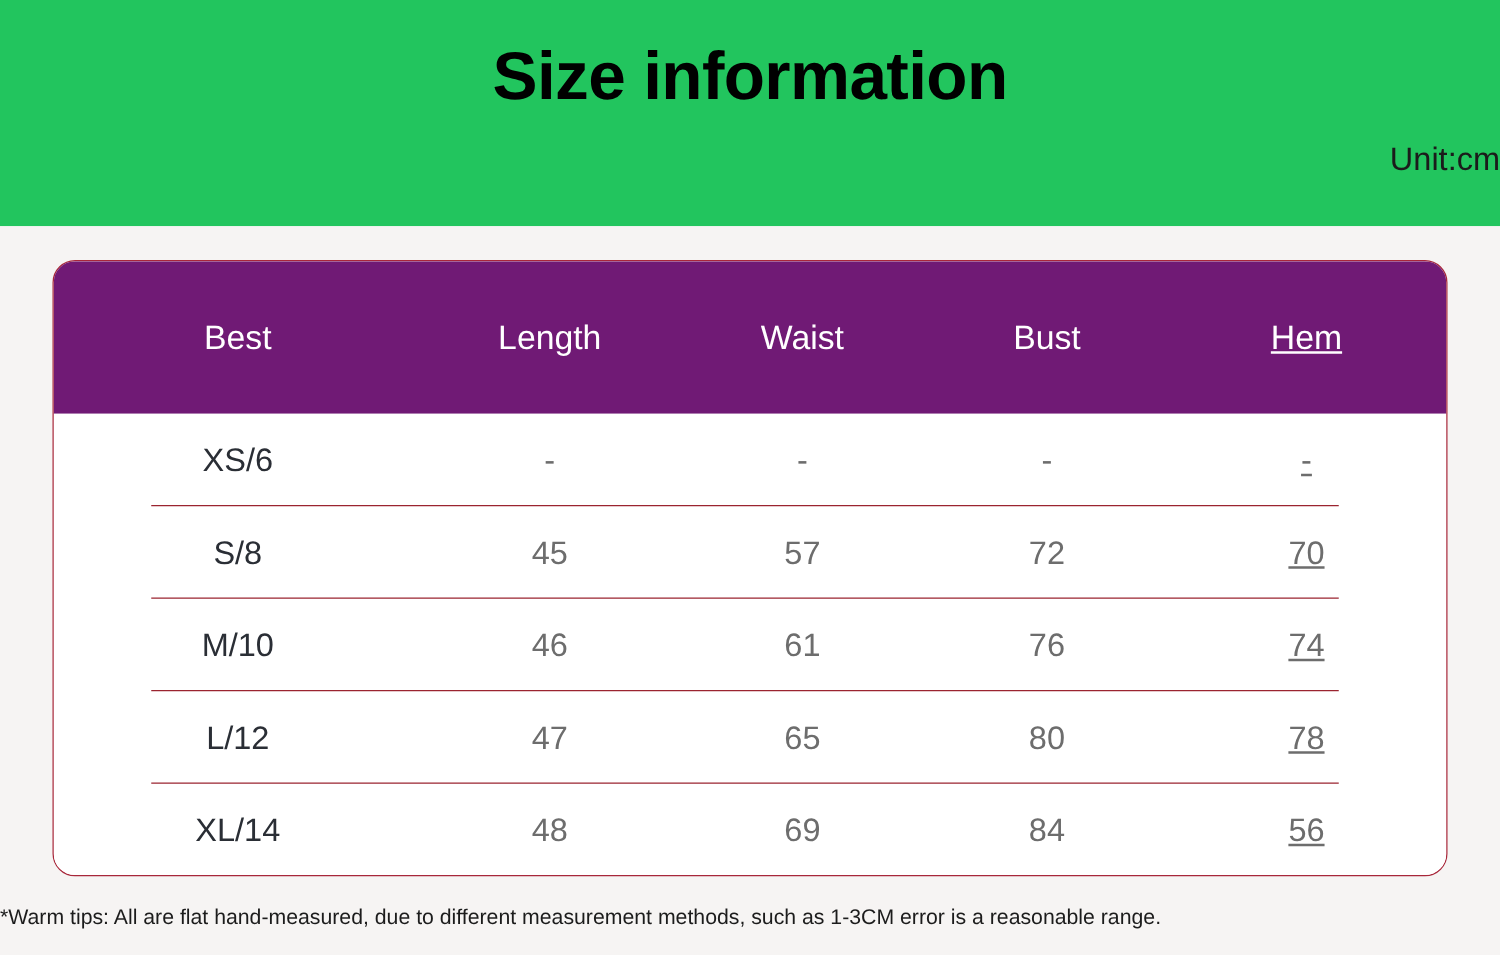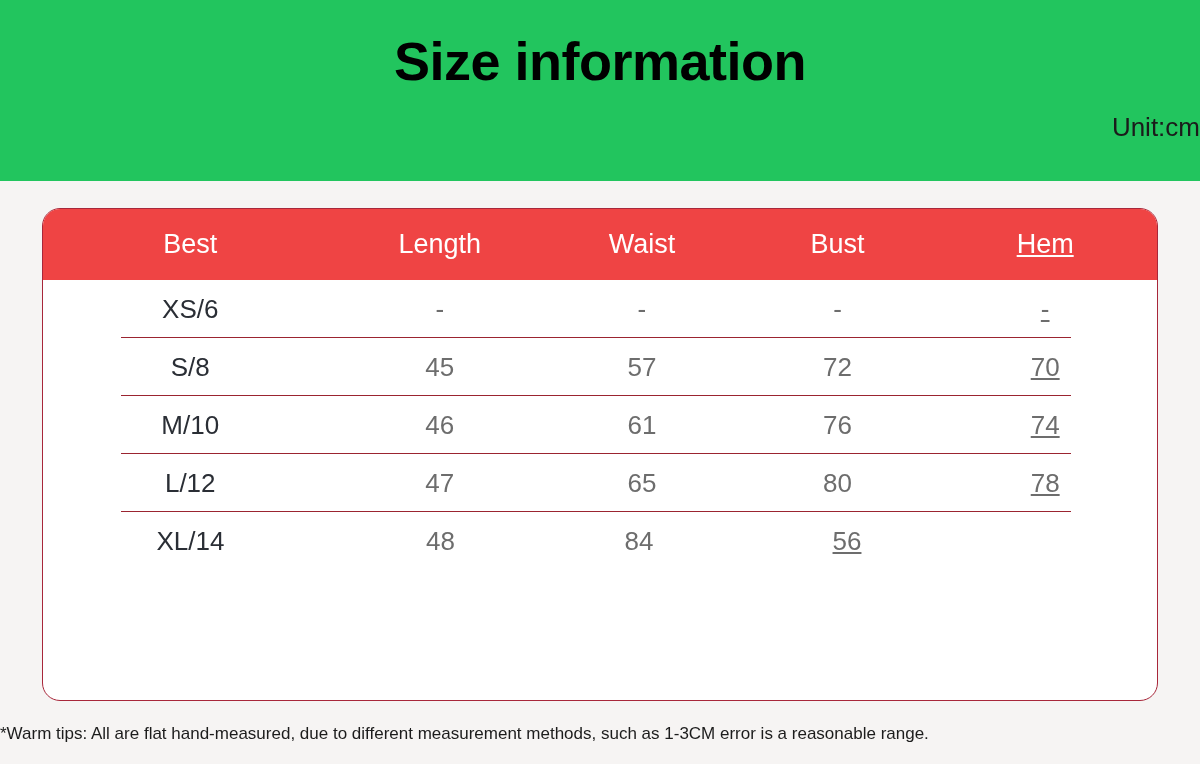--- a/index.html
+++ b/index.html
@@ -63,41 +63,41 @@
     height: 493px;
     border-radius: 18px;
     background: #ffffff;
     border: 1px solid #a8273a;
     box-sizing: border-box;
     overflow: hidden;
   }
 
   .table-head {
     position: relative;
-    height: 71px;
-    background: #ef4444;
+    height: 122px;
+    background: #701a75;
     display: flex;
     align-items: center;
   }
   .table-head .cell {
     color: #ffffff;
     font-size: 27px;
     font-weight: normal;
     text-align: center;
   }
 
   .table-body {
     position: relative;
     background: #ffffff;
   }
   .t-row {
     position: relative;
     display: flex;
     align-items: center;
-    height: 58px;
+    height: 74px;
   }
   .t-row .cell {
     text-align: center;
     font-size: 26px;
   }
   .t-row .cell.size-label {
     color: #2a2e35;
     font-weight: normal;
     font-size: 26px;
   }
@@ -186,20 +186,21 @@
       <div class="cell col-1 measure">47</div>
       <div class="cell col-2 measure">65</div>
       <div class="cell col-3 measure">80</div>
       <div class="cell col-4 measure">78</div>
       <div class="row-divider"></div>
     </div>
 
     <div class="t-row">
       <div class="cell col-0 size-label">XL/14</div>
       <div class="cell col-1 measure">48</div>
+      <div class="cell col-2 measure">69</div>
       <div class="cell col-3 measure">84</div>
       <div class="cell col-4 measure">56</div>
     </div>
 
   </div>
 </div>
 
 <div class="warm-tips">*Warm tips: All are flat hand-measured, due to different measurement methods, such as 1-3CM error is a reasonable range.</div>
 
 </body></html>

